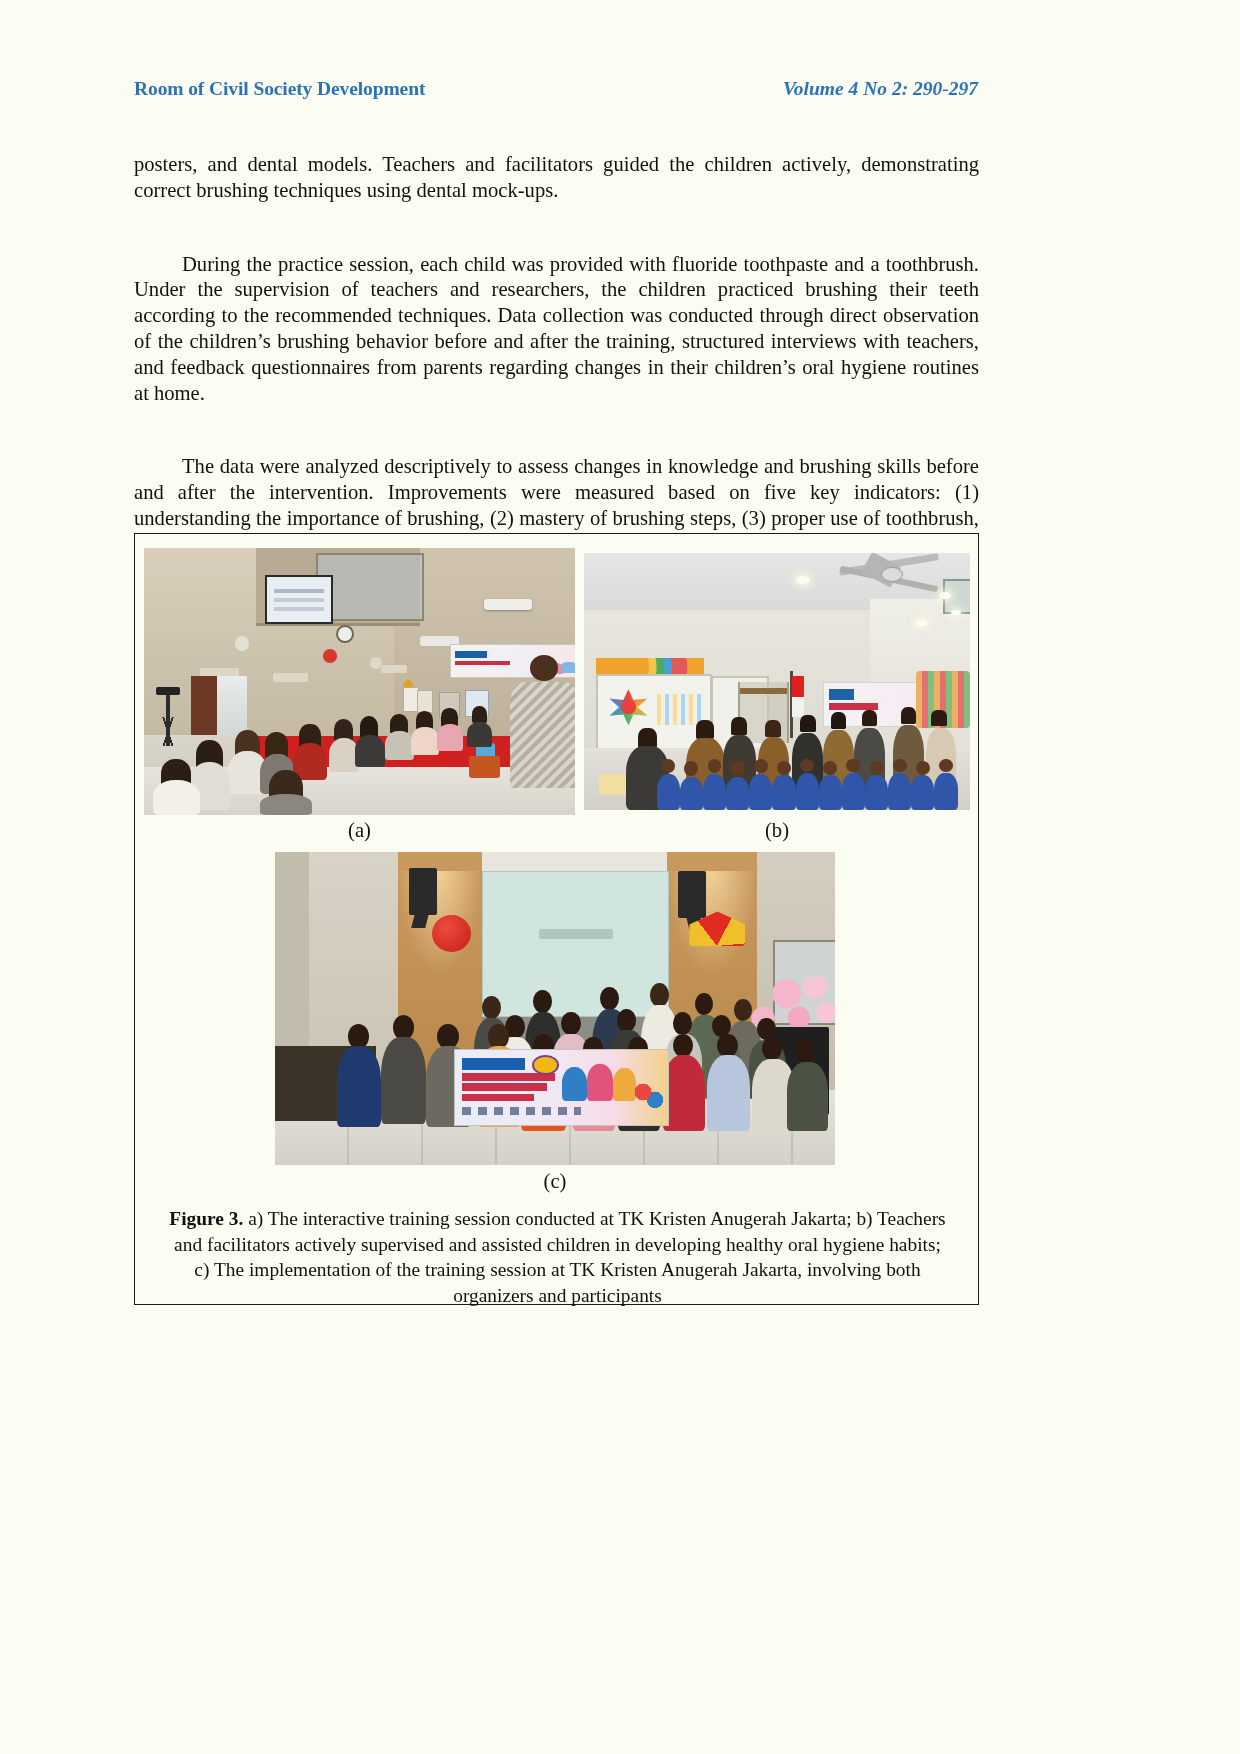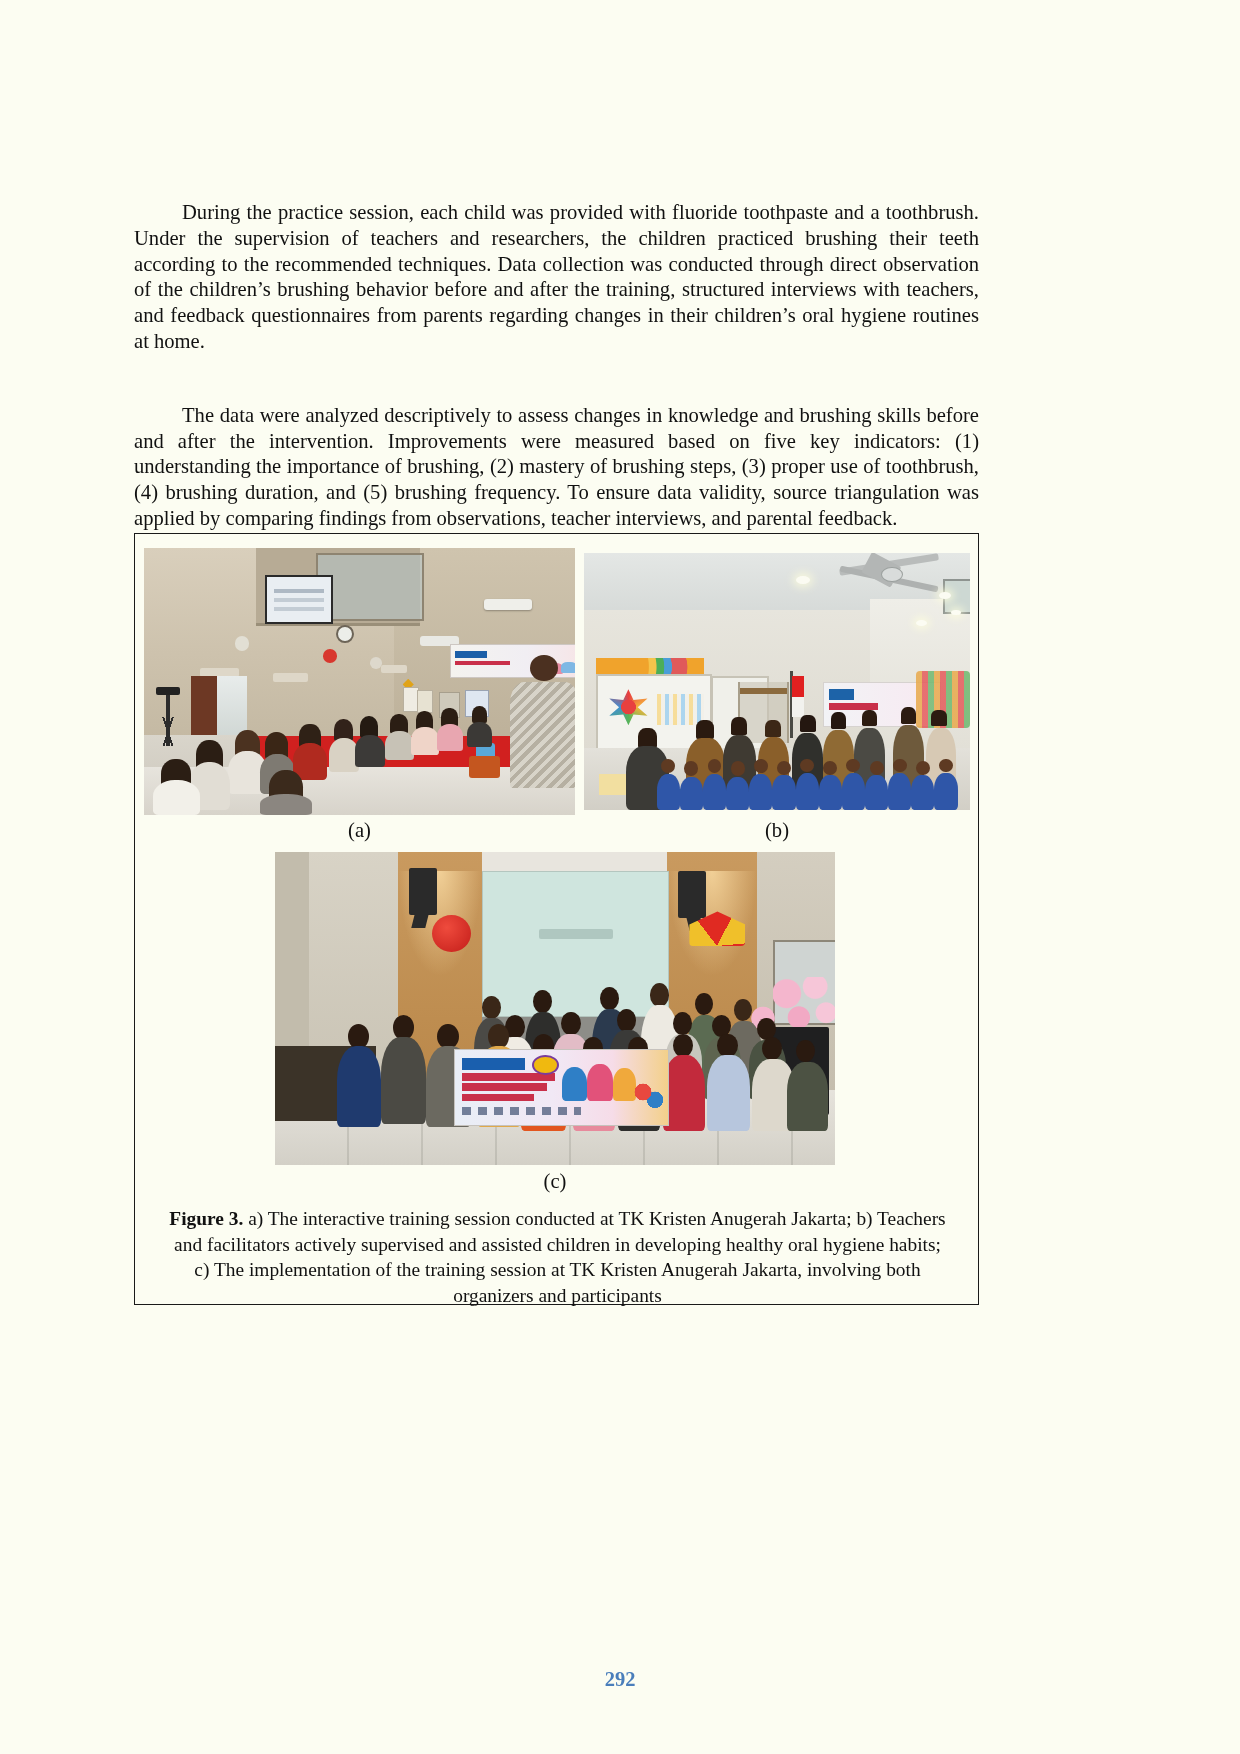--- a/index.html
+++ b/index.html
@@ -268,22 +268,27 @@
      background:radial-gradient(circle at 30% 40%,#e8483f 0 30%,transparent 31%),
                 radial-gradient(circle at 70% 66%,#2f7fc6 0 28%,transparent 29%); }
   .c-bn-foot{ position:absolute; left:3%; top:76%; width:56%; height:10%;
      background:repeating-linear-gradient(90deg,#4a5a7a 0 9px, transparent 9px 16px); opacity:.75; }
 </style>
 </head>
 <body>
 
 <div class="page">
 
+  <div class="running-head">
+    <div class="rh-left">Room of Civil Society Development</div>
+    <div class="rh-right">Volume 4 No 2: 290-297</div>
+  </div>
 
   <div class="body-col">
+    <p class="para">posters, and dental models. Teachers and facilitators guided the children actively, demonstrating correct brushing techniques using dental mock-ups.</p>
     <p class="para indent">During the practice session, each child was provided with fluoride toothpaste and a toothbrush. Under the supervision of teachers and researchers, the children practiced brushing their teeth according to the recommended techniques. Data collection was conducted through direct observation of the children’s brushing behavior before and after the training, structured interviews with teachers, and feedback questionnaires from parents regarding changes in their children’s oral hygiene routines at home.</p>
     <p class="para indent">The data were analyzed descriptively to assess changes in knowledge and brushing skills before and after the intervention. Improvements were measured based on five key indicators: (1) understanding the importance of brushing, (2) mastery of brushing steps, (3) proper use of toothbrush, (4) brushing duration, and (5) brushing frequency. To ensure data validity, source triangulation was applied by comparing findings from observations, teacher interviews, and parental feedback.</p>
   </div>
 
   <div class="figure-box">
 
     <div class="photo photo-a">
       <div class="scene">
         <div class="a-wall"></div>
         <div class="a-wall2"></div>
@@ -515,15 +520,14 @@
         </div>
       </div>
     </div>
     <div class="sublabel sublabel-c">(c)</div>
 
     <div class="fig-caption">
       <b>Figure 3.</b><span> a) The interactive training session conducted at TK Kristen Anugerah Jakarta; b) Teachers and facilitators actively supervised and assisted children in developing healthy oral hygiene habits; c) The implementation of the training session at TK Kristen Anugerah Jakarta, involving both organizers and participants</span>
     </div>
   </div>
 
-  <div class="page-number">292</div>
 
 </div>
 
 </body></html>

